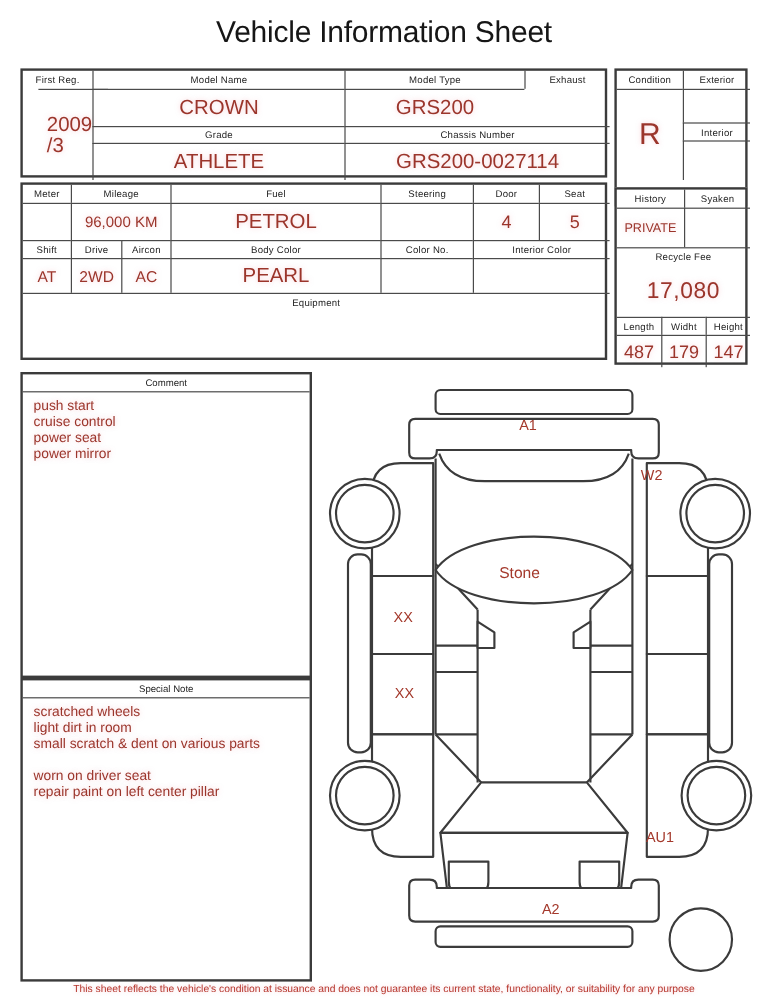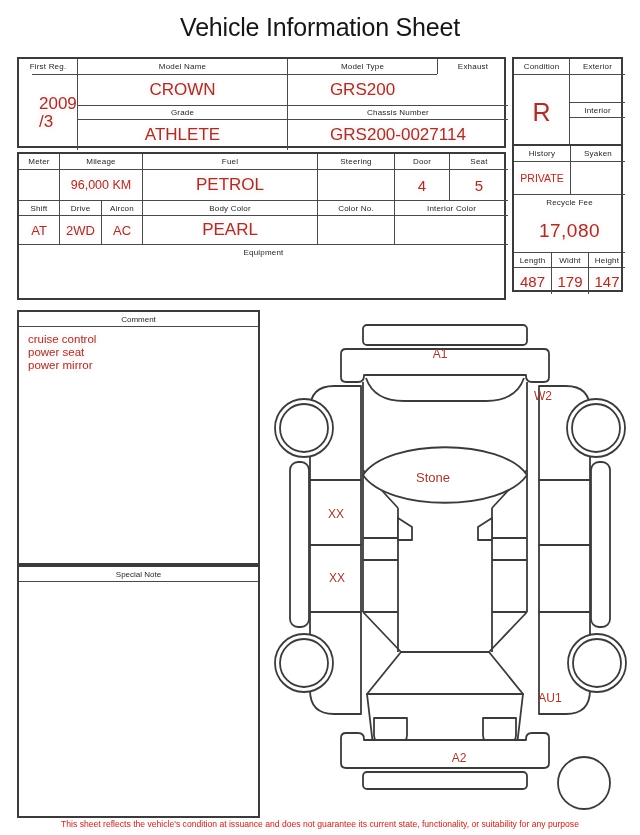--- a/index.html
+++ b/index.html
@@ -98,46 +98,55 @@
     <div class="cell val v13 bt" style="left:0;top:61px;width:40px;height:29px;">AT</div>
     <div class="cell val v13 bl bt" style="left:40px;top:61px;width:42px;height:29px;">2WD</div>
     <div class="cell val v13 bl bt" style="left:82px;top:61px;width:41px;height:29px;">AC</div>
     <div class="cell val v17 bl bt" style="left:123px;top:61px;width:175px;height:29px;">PEARL</div>
     <div class="cell val bl bt" style="left:298px;top:61px;width:77px;height:29px;"></div>
     <div class="cell val bl bt" style="left:375px;top:61px;width:114px;height:29px;"></div>
 
     <div class="cell hdr bt" style="left:0;top:90px;width:489px;height:15px;">Equipment</div>
   </div>
 
-  <div class="box" style="left:512px;top:144px;width:111px;height:148px;">
+  <div class="box" style="left:512px;top:156px;width:111px;height:148px;">
     <div class="cell hdr" style="left:0;top:0;width:56px;height:15px;">History</div>
     <div class="cell hdr bl" style="left:56px;top:0;width:55px;height:15px;">Syaken</div>
     <div class="cell val v10 bt" style="left:0;top:15px;width:56px;height:33px;">PRIVATE</div>
     <div class="cell val v10 bl bt" style="left:56px;top:15px;width:55px;height:33px;"></div>
     <div class="cell hdr bt" style="left:0;top:48px;width:111px;height:15px;">Recycle Fee</div>
     <div class="cell val v19" style="left:0;top:63px;width:111px;height:43px;">17,080</div>
     <div class="cell hdr bt" style="left:0;top:106px;width:37px;height:15px;">Length</div>
     <div class="cell hdr bl bt" style="left:37px;top:106px;width:37px;height:15px;">Widht</div>
     <div class="cell hdr bl bt" style="left:74px;top:106px;width:37px;height:15px;">Height</div>
     <div class="cell val v15 bt" style="left:0;top:121px;width:37px;height:27px;">487</div>
     <div class="cell val v15 bl bt" style="left:37px;top:121px;width:37px;height:27px;">179</div>
     <div class="cell val v15 bl bt" style="left:74px;top:121px;width:37px;height:27px;">147</div>
   </div>
 
   <div class="box" style="left:17px;top:310px;width:243px;height:255px;">
     <div class="notebox-hdr">Comment</div>
     <div class="notelines">
+      <div class="noteline">push start</div>
       <div class="noteline">cruise control</div>
       <div class="noteline">power seat</div>
       <div class="noteline">power mirror</div>
     </div>
   </div>
 
   <div class="box" style="left:17px;top:565px;width:243px;height:253px;">
     <div class="notebox-hdr">Special Note</div>
+    <div class="notelines">
+      <div class="noteline">scratched wheels</div>
+      <div class="noteline">light dirt in room</div>
+      <div class="noteline">small scratch &amp; dent on various parts</div>
+      <div class="noteline"></div>
+      <div class="noteline">worn on driver seat</div>
+      <div class="noteline">repair paint on left center pillar</div>
+    </div>
   </div>
 
   <div class="diagram">
     <svg width="360" height="500" viewBox="0 0 360 500">
 
       <path class="car" d="M93,70 V300"></path>
       <path class="car" d="M257,70 V300"></path>
 
       <path class="car" d="M128,196 V340"></path>
       <path class="car" d="M222,196 V340"></path>

